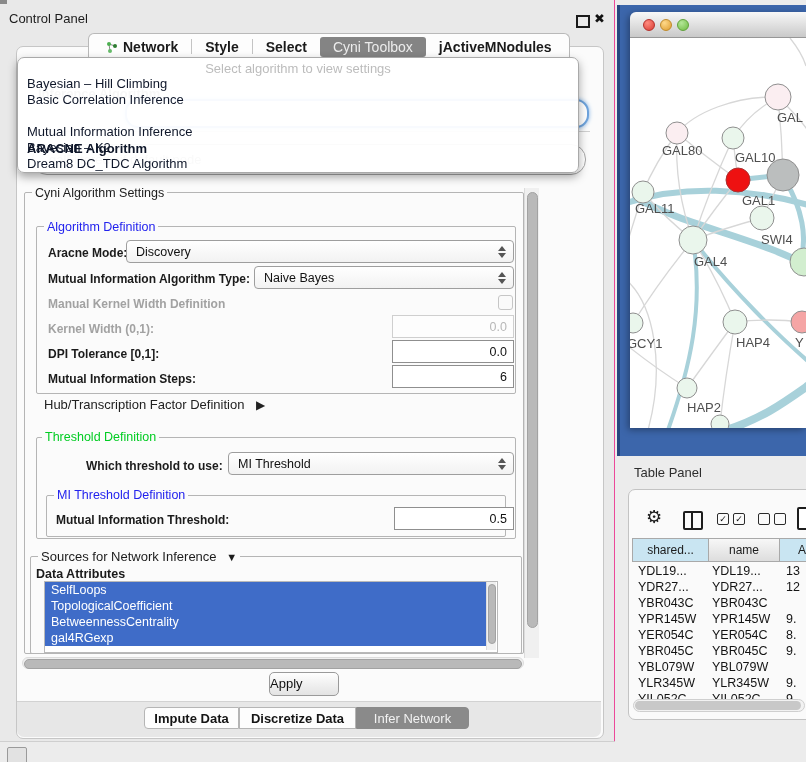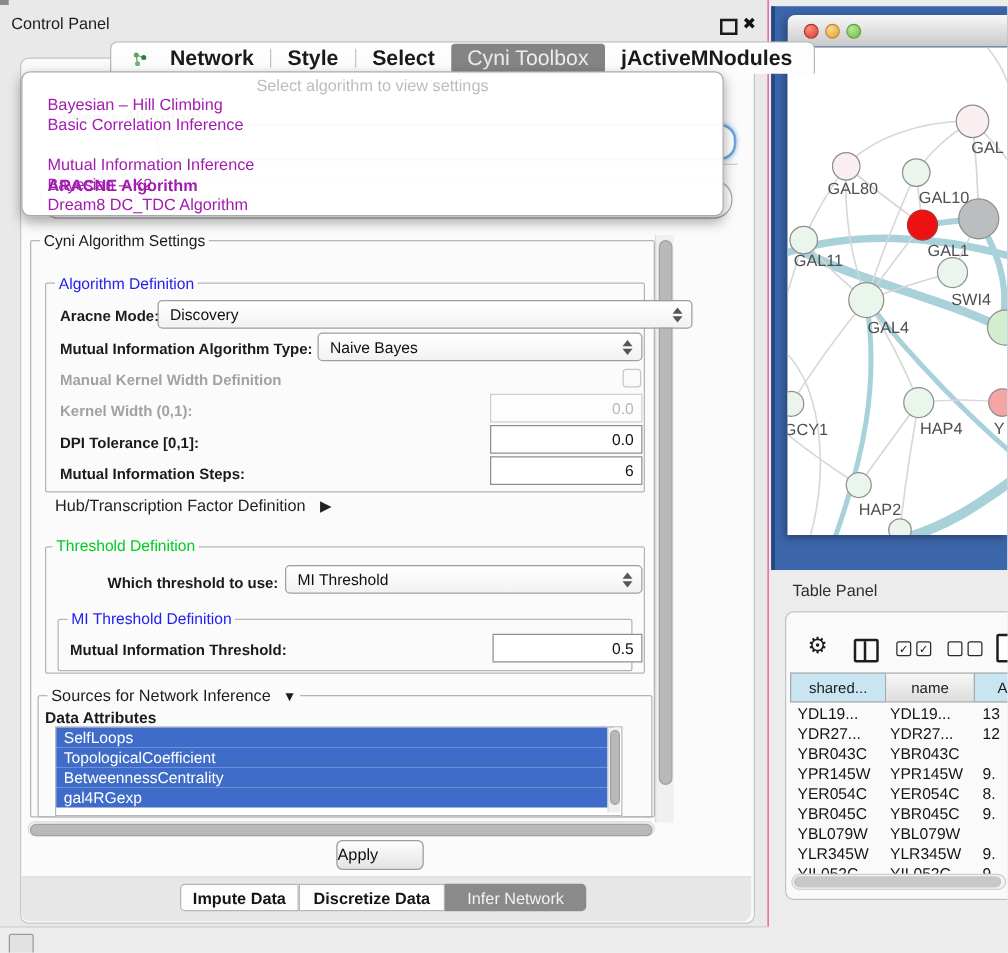--- a/index.html
+++ b/index.html
@@ -12,21 +12,21 @@
     border-right:4px solid #ec4899;border-bottom:1px solid #cfcfcf;}
   .cp-title{left:9px;top:11px;font-size:13px;color:#1c1c1c;}
   .float-btn{left:576px;top:15px;width:10px;height:9px;border:2px solid #1a1a1a;background:transparent;}
   .close-btn{left:594px;top:11px;font-size:13px;font-weight:bold;color:#111;}
   .corner-mark{left:0;top:0;width:7px;height:4px;background:#8a8a8a;}
 
   
   .tab-strip{left:88px;top:33px;height:25px;display:flex;align-items:center;
     background:#fdfdfd;border:1px solid #b9b9b9;border-bottom:none;border-radius:6px 6px 0 0;
     padding:0 4px;z-index:3;}
-  .tab{display:flex;align-items:center;gap:18px;padding:2px 13px;font-size:17px;font-weight:bold;
+  .tab{display:flex;align-items:center;gap:5px;padding:2px 13px;font-size:14px;font-weight:bold;
     color:#1a1a1a;border-radius:3px;white-space:nowrap;}
   .tab.selected{background:#848484;color:#ececec;font-weight:normal;}
   .tab-sep{width:1px;height:15px;background:#c4c4c4;}
 
   
   .content-panel{left:16px;top:46px;width:586px;height:691px;background:#fbfbfb;
     border:1px solid #c6c6c6;border-radius:7px;z-index:1;}
 
   
   .ghost-label{left:38px;top:86px;font-size:13px;font-weight:bold;color:#666;z-index:2;}
@@ -34,22 +34,22 @@
     border-radius:13px;background:#fff;box-shadow:0 0 4px #7fb0e6;z-index:2;}
   .ghost-line{left:30px;top:131px;width:560px;height:1px;background:#d0d0d0;z-index:2;}
   .ghost-combo2{left:32px;top:144px;width:554px;height:31px;border:1px solid #a8a8a8;
     border-radius:15px;background:#fff;font-size:13px;color:#8a8a8a;line-height:30px;
     padding-left:16px;box-sizing:border-box;z-index:2;}
 
   
   .algo-popup{left:17px;top:57px;width:560px;height:114px;background:rgba(255,255,255,0.95);
     border:1px solid #a9a9a9;border-radius:7px;box-shadow:0 4px 10px rgba(0,0,0,0.35);z-index:6;}
   .popup-hint{left:0;top:3px;width:100%;text-align:center;font-size:13px;color:#bcbcbc;}
-  .popup-item{left:0;width:100%;height:16px;line-height:16px;font-size:13px;color:#a21caf;
-    padding-left:20px;box-sizing:border-box;white-space:nowrap;}
+  .popup-item{left:0;width:100%;height:16px;line-height:16px;font-size:13px;color:#0f172a;
+    padding-left:9px;box-sizing:border-box;white-space:nowrap;}
   .popup-item.bold{font-weight:bold;}
 
   
   .groupbox{border:1px solid #b5b5b5;border-radius:2px;background:transparent;}
   .grouptitle{font-size:12.5px;background:#fbfbfb;padding:0 3px;white-space:nowrap;z-index:2;}
   .lbl{font-size:12px;font-weight:bold;color:#1b1b1b;white-space:nowrap;}
   .lbl-dis{font-size:12px;font-weight:bold;color:#a2a2a2;white-space:nowrap;}
   .combo{display:flex;align-items:center;height:23px;border:1px solid #9e9e9e;border-radius:4px;
     background:linear-gradient(#ffffff,#f2f2f2);font-size:12.5px;color:#111;
     padding-left:9px;box-sizing:border-box;}
@@ -169,21 +169,21 @@
       <div class="abs popup-item" style="top:98px;">Dream8 DC_TDC Algorithm</div>
     </div>
 
     <div class="abs groupbox" style="left:24px;top:192px;width:498px;height:460px;z-index:2;"></div>
     <div class="abs grouptitle" style="left:32px;top:186px;color:#1c1c1c;z-index:3;">Cyni Algorithm Settings</div>
 
     <div class="abs groupbox" style="left:36px;top:226px;width:478px;height:166px;z-index:2;"></div>
     <div class="abs grouptitle" style="left:44px;top:220px;color:#2222ee;z-index:3;">Algorithm Definition</div>
 
     <div class="abs lbl" style="left:48px;top:246px;z-index:3;">Aracne Mode:</div>
-    <div class="abs combo" style="left:126px;top:240px;width:428px;z-index:3;">
+    <div class="abs combo" style="left:126px;top:240px;width:388px;z-index:3;">
       <span>Discovery</span>
       <span class="combo-arrows">
           <span class="tri-up"></span>
           <span class="tri-dn"></span>
         </span>
     </div>
 
     <div class="abs lbl" style="left:48px;top:272px;z-index:3;">Mutual Information Algorithm Type:</div>
     <div class="abs combo" style="left:254px;top:266px;width:260px;z-index:3;">
       <span>Naive Bayes</span>

